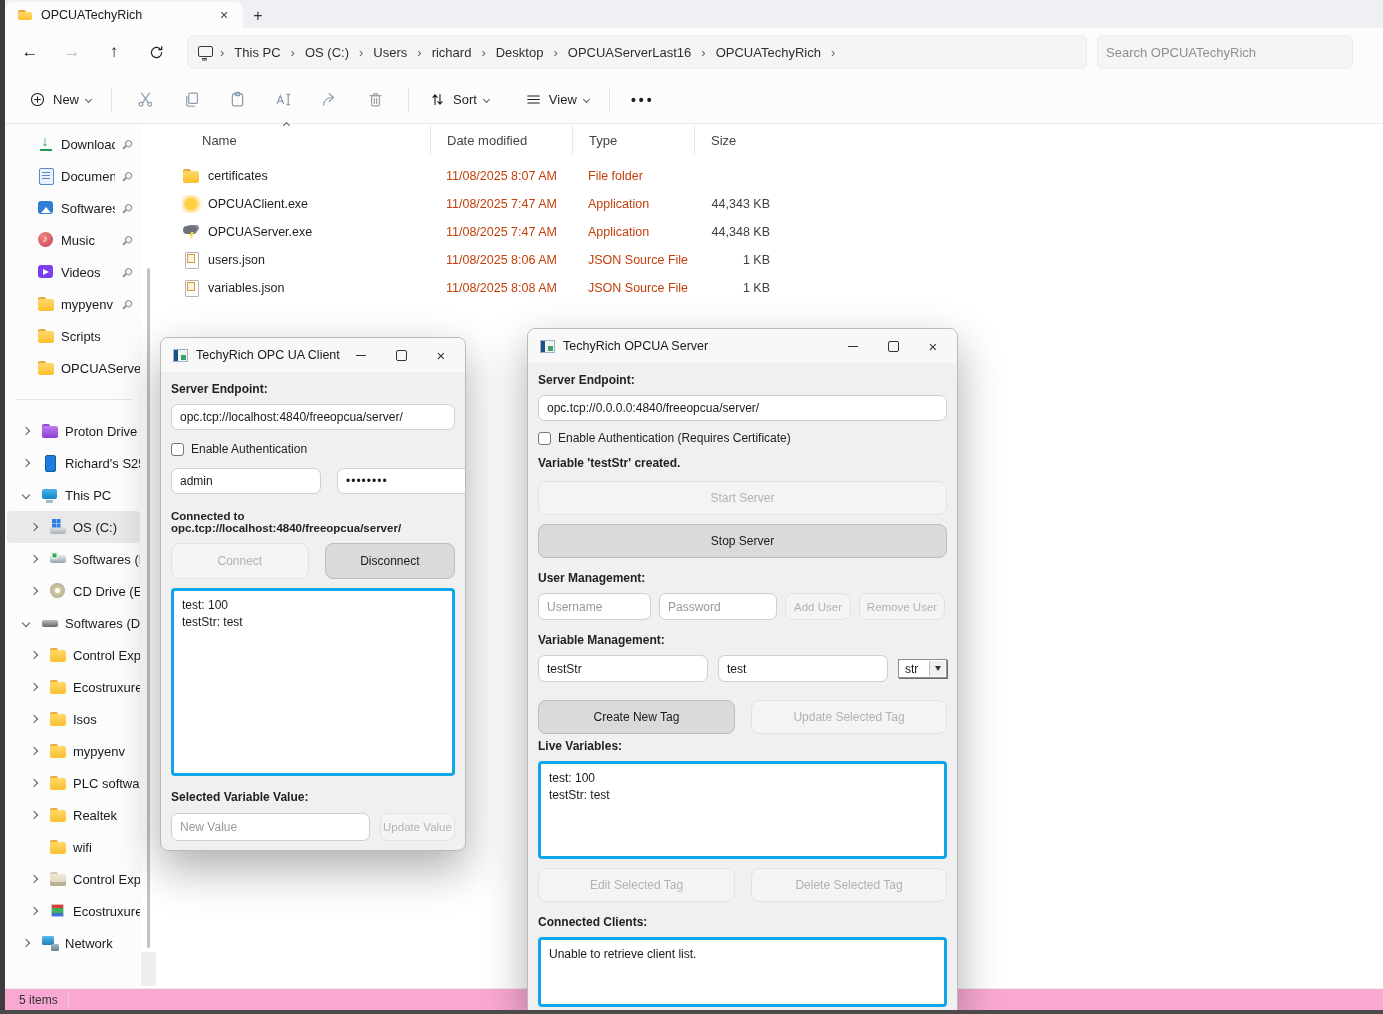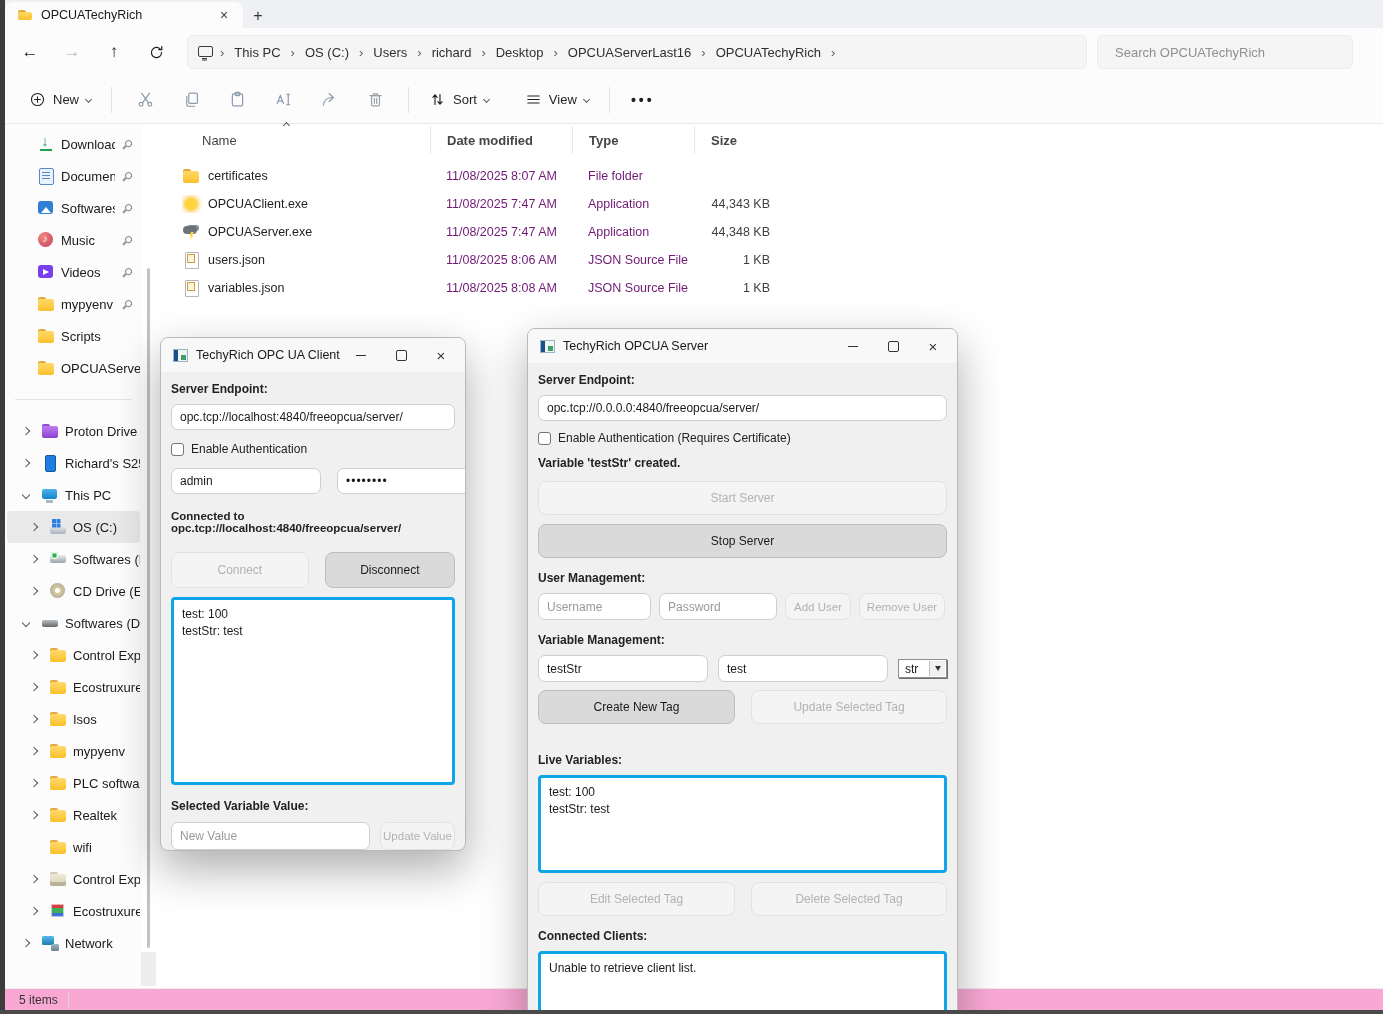--- a/index.html
+++ b/index.html
@@ -16,21 +16,21 @@
   .tab { width:238px; height:26px; background:#fcfcfc; border-radius:8px 8px 0 0; display:flex; align-items:center; gap:8px; padding:0 10px 0 12px; font-size:12.5px; }
   .tab-close { margin-left:auto; color:#444; font-size:14px; width:18px; height:18px; display:flex; align-items:center; justify-content:center; border-radius:4px; }
   .newtab { width:30px; height:24px; display:flex; align-items:center; justify-content:center; font-size:16px; color:#333; }
 
   .navbar { position:absolute; left:5px; top:28px; right:0; height:48px; background:#fcfcfc; display:flex; align-items:center; }
   .nav-btn { width:34px; height:34px; display:flex; align-items:center; justify-content:center; font-size:17px; color:#1f1f1f; margin-left:8px; border-radius:6px; }
   .nav-btn.disabled { color:#bcbcbc; }
   .addressbox { margin-left:14px; width:900px; height:34px; background:#f5f5f5; border:1px solid #ececec; border-radius:6px; display:flex; align-items:center; padding:0 8px; }
   .crumb { font-size:13px; color:#2f2f2f; padding:3px 8px; border-radius:4px; white-space:nowrap; }
   .crumb-sep { color:#5f5f5f; font-size:13px; padding:0 2px; }
-  .searchbox { margin-left:10px; width:256px; height:34px; background:#f5f5f5; border:1px solid #ececec; border-radius:6px; display:flex; align-items:center; padding:0 17px; }
+  .searchbox { margin-left:10px; width:256px; height:34px; background:#f5f5f5; border:1px solid #ececec; border-radius:6px; display:flex; align-items:center; padding:0 8px; }
   .searchbox input { border:none; outline:none; background:transparent; font-family:"Liberation Sans",sans-serif; font-size:13px; color:#1a1a1a; width:100%; }
   .searchbox input::placeholder { color:#8f8f8f; }
 
   .toolbar { position:absolute; left:5px; top:76px; right:0; height:48px; background:#fcfcfc; border-bottom:1px solid #e8e8e8; display:flex; align-items:center; }
   .tb-btn { display:flex; align-items:center; gap:7px; padding:6px 10px; border-radius:6px; font-size:13px; color:#1f1f1f; }
   .tb-sep { width:1px; height:26px; background:#e3e3e3; margin:0 10px; }
   .tb-ico { width:36px; height:34px; display:flex; align-items:center; justify-content:center; border-radius:6px; margin:0 5px; }
   .dots { letter-spacing:3px; font-weight:bold; color:#1f1f1f; font-size:14px; }
 
   
@@ -94,25 +94,25 @@
   .ico-monitor-sm::before { content:""; position:absolute; left:2px; top:3px; width:13px; height:9px; border:1.5px solid #3a3a3a; border-radius:2px; }
   .ico-monitor-sm::after { content:""; position:absolute; left:6px; bottom:2px; width:5px; height:1.5px; background:#3a3a3a; box-shadow:0 1.5px 0 0 #3a3a3a; }
   .ico-winapp { width:15px; min-width:15px; height:13px; border:1px solid #9db3c8; background:linear-gradient(90deg,#1c4f8a 0 4px,#eef4ee 4px); position:relative; }
   .ico-winapp::after { content:""; position:absolute; right:1px; bottom:1px; width:5px; height:5px; background:#3f9e6a; }
 
   
   .main { position:absolute; left:156px; top:124px; right:0; bottom:26px; background:#fff; }
   .list-header { position:relative; display:grid; grid-template-columns:248px 142px 122px 86px; padding-left:26px; height:28px; align-items:center; font-size:13px; color:#454545; margin-top:2px; }
   .list-header .hcell { padding-left:16px; height:100%; display:flex; align-items:center; }
   .list-header .hcell.first { padding-left:20px; }
-  .list-header .hcell.bordered { border-left:1px solid #e8e8e8;font-weight:bold; }
+  .list-header .hcell.bordered { border-left:1px solid #e8e8e8; }
   .sort-caret { position:absolute; left:128px; top:-3px; }
   .file-row { display:grid; grid-template-columns:248px 142px 122px 86px; padding-left:26px; height:28px; align-items:center; font-size:12.5px; color:#1f1f1f; }
   .file-row .namecell { display:flex; align-items:center; gap:8px; overflow:hidden; }
-  .file-row .dim { color:#701a75; padding-left:16px; }
+  .file-row .dim { color:#c2410c; padding-left:16px; }
   .file-row .size { text-align:right; padding-right:10px; color:#3f3f3f; }
 
   .statusbar { position:absolute; left:5px; right:0; bottom:4px; height:22px; background:#f9a8d4; border-top:1px solid #ececec; display:flex; align-items:center; font-size:12px; color:#333; }
   .statusbar .txt { margin-left:14px; }
   .statusbar .div { width:1px; height:14px; background:#d9d9d9; margin-left:10px; }
 
   
   .appwin { position:absolute; background:#f0f0f0; border:1px solid #b9b9b9; border-radius:8px; box-shadow:0 18px 45px rgba(0,0,0,.32); overflow:hidden; }
   .titlebar { height:34px; background:#f8f8f8; display:flex; align-items:center; padding:0 4px 0 12px; }
   .titlebar .t { font-size:12.5px; margin-left:8px; color:#1a1a1a; }
@@ -500,21 +500,21 @@
       <input class="finput" style="margin-top: 8px;" value="opc.tcp://localhost:4840/freeopcua/server/">
       <div class="chk-row" style="margin-top:12px">
         <span class="chk"></span>
         <span>Enable Authentication</span>
       </div>
       <div class="row" style="margin-top:12px; gap:16px">
         <input class="finput" style="width: 150px;" value="admin">
         <input class="finput" style="width: 142px; letter-spacing: 1px;" value="••••••••">
       </div>
       <div class="flabel" style="margin-top:16px; font-size:11.5px">Connected to opc.tcp://localhost:4840/freeopcua/server/</div>
-      <div class="row" style="margin-top:18px; gap:16px">
+      <div class="row" style="margin-top:9px; gap:16px">
         <div class="btn off" style="width:150px; height:36px">Connect</div>
         <div class="btn on" style="width:142px; height:36px">Disconnect</div>
       </div>
       <div class="listbox" style="margin-top:9px; height:188px">
         <div>test: 100</div>
         <div>testStr: test</div>
       </div>
       <div class="flabel" style="margin-top:14px">Selected Variable Value:</div>
       <div class="row" style="margin-top:9px; gap:10px">
         <input class="finput" style="width: 216px; height: 28px;" placeholder="New Value">
@@ -552,25 +552,25 @@
       </div>
       <div class="flabel" style="margin-top:13px">Variable Management:</div>
       <div class="row" style="margin-top:8px; gap:10px; align-items:center">
         <input class="finput" style="width: 170px; height: 27px;" value="testStr">
         <input class="finput" style="width: 170px; height: 27px;" value="test">
         <div class="combo">
           <span>str</span>
           <span class="arrowbtn"></span>
         </div>
       </div>
-      <div class="row" style="margin-top:8px; gap:16px">
+      <div class="row" style="margin-top:18px; gap:16px">
         <div class="btn on" style="width:198px">Create New Tag</div>
         <div class="btn off" style="width:197px">Update Selected Tag</div>
       </div>
-      <div class="flabel" style="margin-top:29px">Live Variables:</div>
+      <div class="flabel" style="margin-top:5px">Live Variables:</div>
       <div class="listbox" style="margin-top:8px; height:98px">
         <div>test: 100</div>
         <div>testStr: test</div>
       </div>
       <div class="row" style="margin-top:9px; gap:16px">
         <div class="btn off" style="width:198px">Edit Selected Tag</div>
         <div class="btn off" style="width:197px">Delete Selected Tag</div>
       </div>
       <div class="flabel" style="margin-top:13px">Connected Clients:</div>
       <div class="listbox" style="margin-top:8px; height:70px">

